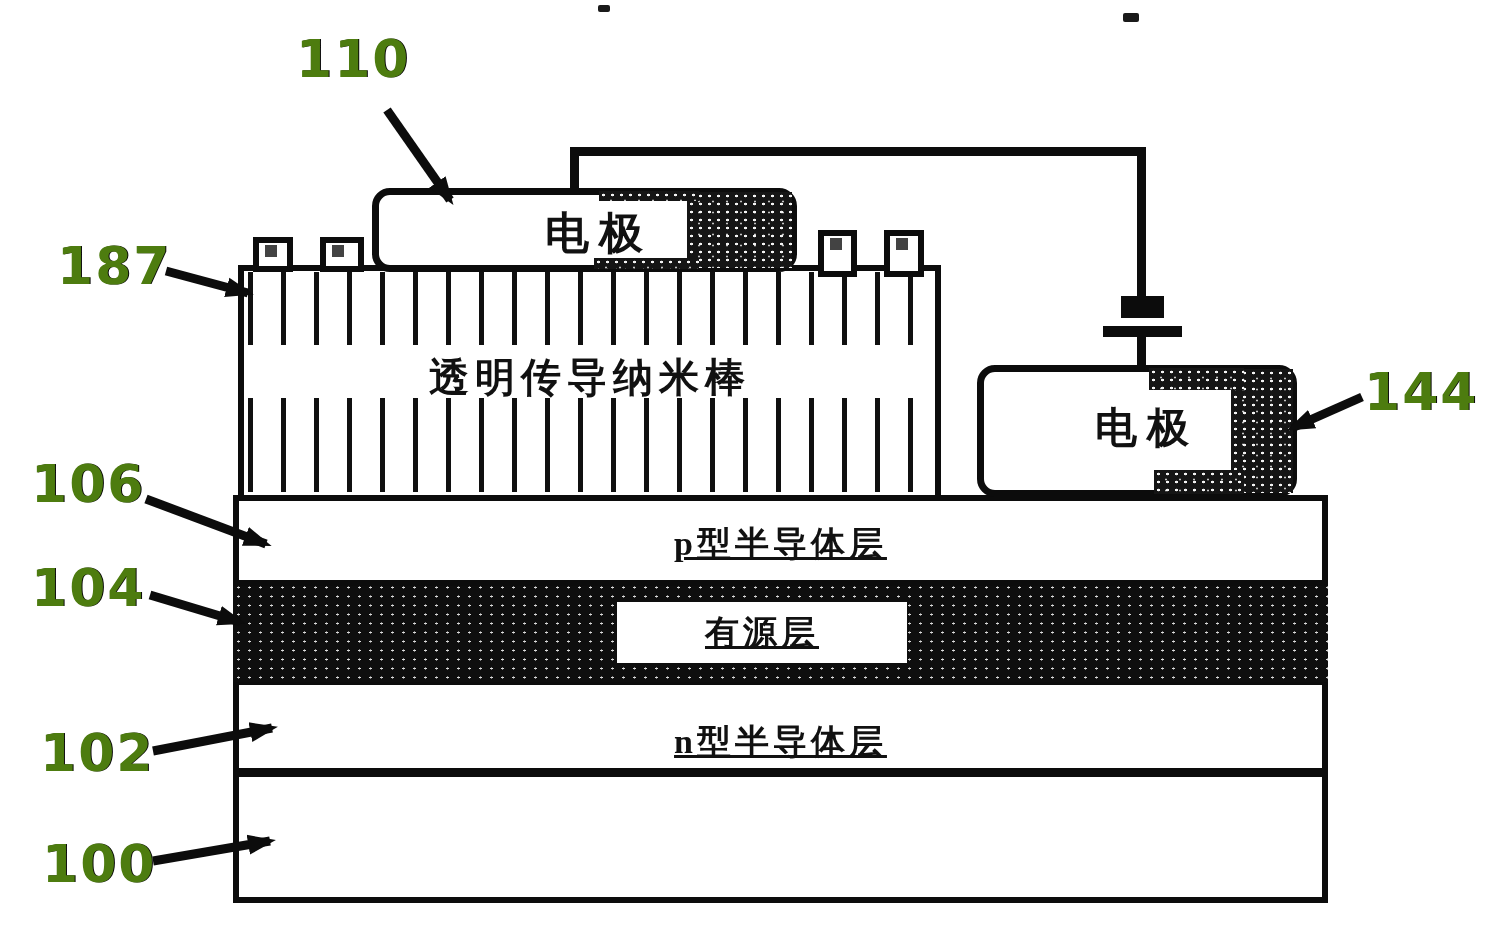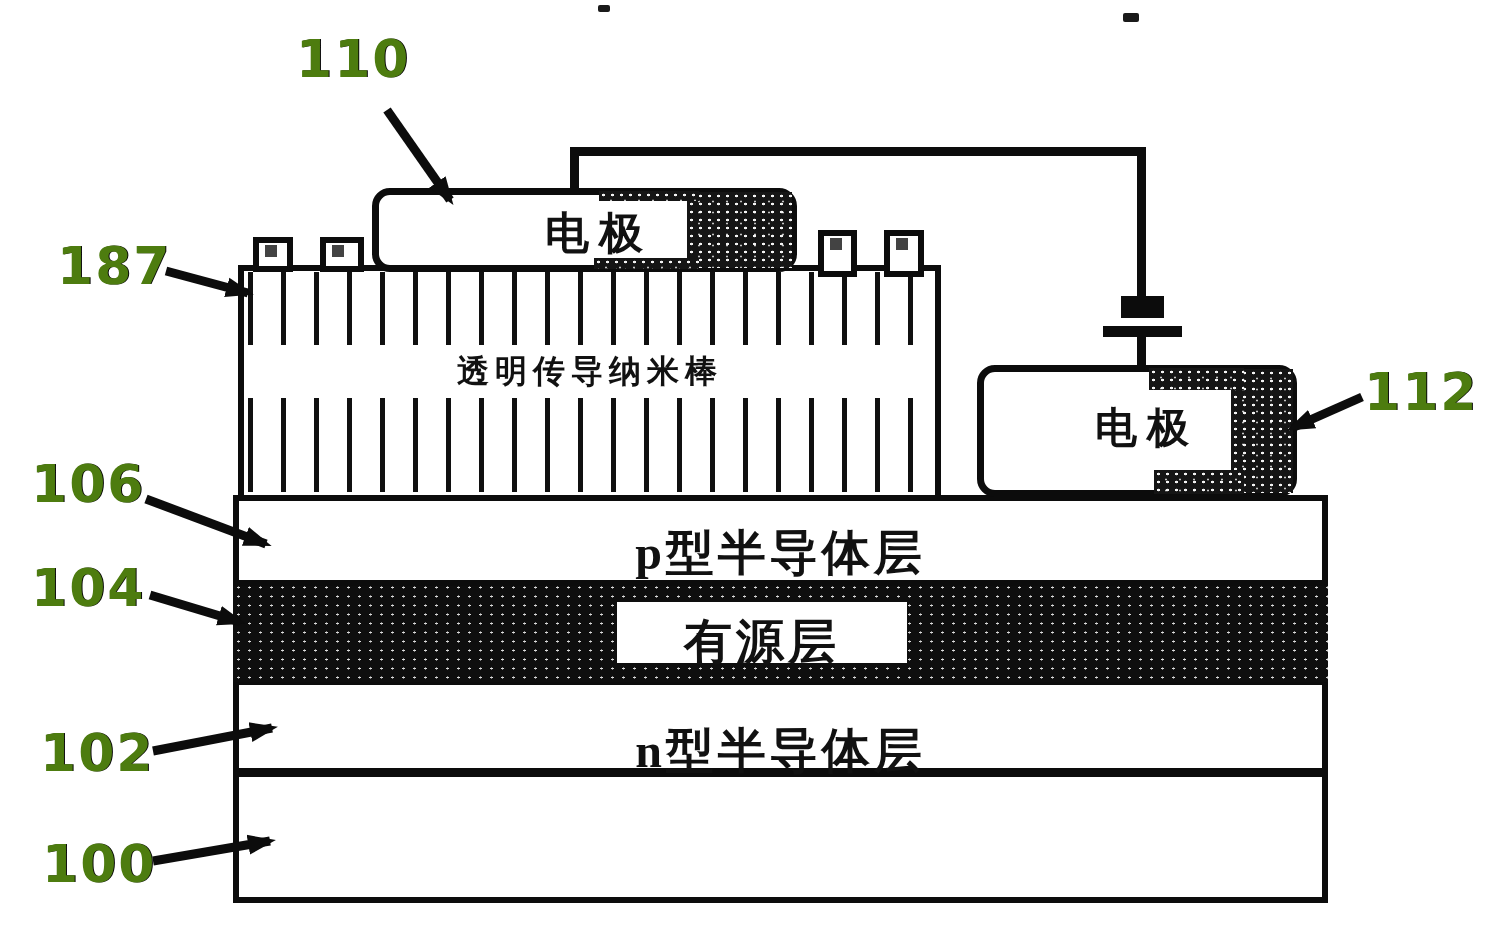--- a/index.html
+++ b/index.html
@@ -6,21 +6,21 @@
   .canvas{
     position:relative;width:1511px;height:949px;background:#fff;overflow:hidden;
     font-family:"Liberation Serif","DejaVu Serif",serif;color:#0a0a0a;
   }
   .abs{position:absolute;box-sizing:border-box;}
   .ink{background:#0c0c0c;}
   
   .layer{border:6px solid #0c0c0c;background:#fff;}
   .layer-label{
     position:absolute;left:0;right:0;text-align:center;
-    font-size:48px;font-weight:bold;letter-spacing:4px;color:#111;
+    font-size:34px;font-weight:bold;letter-spacing:4px;color:#111;text-decoration:underline;
   }
   
   .speckle{
     background-color:#151515;
     background-image:
       radial-gradient(rgba(255,255,255,.95) 1.3px, transparent 1.8px),
       radial-gradient(rgba(255,255,255,.75) 1px, transparent 1.5px);
     background-size:9px 8px,14px 11px;
     background-position:0 0,5px 4px;
   }
@@ -42,21 +42,21 @@
   .electrode{border:7px solid #0c0c0c;border-radius:18px;background:#fff;}
   .elec-label{
     position:absolute;font-size:44px;font-weight:bold;letter-spacing:10px;color:#111;white-space:nowrap;
   }
   .refnum{
     position:absolute;font-family:"DejaVu Sans","Liberation Sans",sans-serif;
     font-size:52px;font-weight:bold;color:#4d7c0f;letter-spacing:2px;
     text-shadow:1px 0 #0a0a0a;line-height:1;
   }
   .nanorod-text{
-    position:absolute;text-align:center;font-size:32px;font-weight:bold;
+    position:absolute;text-align:center;font-size:40px;font-weight:bold;
     letter-spacing:6px;color:#111;
   }
   svg.leads{position:absolute;left:0;top:0;pointer-events:none;}
   .noise{background:#1a1a1a;border-radius:2px;}
 </style>
 </head>
 <body>
 
 <div class="canvas">
 
@@ -126,15 +126,15 @@
       <line x1="1362" y1="397" x2="1292" y2="428" marker-end="url(#ah)"></line>
     </g>
   </svg>
 
   <div class="refnum" style="left:296px;top:33px;">110</div>
   <div class="refnum" style="left:57px;top:240px;">187</div>
   <div class="refnum" style="left:31px;top:458px;">106</div>
   <div class="refnum" style="left:31px;top:562px;text-align:center;">104</div>
   <div class="refnum" style="left:40px;top:727px;">102</div>
   <div class="refnum" style="left:42px;top:838px;">100</div>
-  <div class="refnum" style="left:1364px;top:366px;">112</div>
+  <div class="refnum" style="left:1364px;top:366px;">144</div>
 
 </div>
 
 </body></html>

